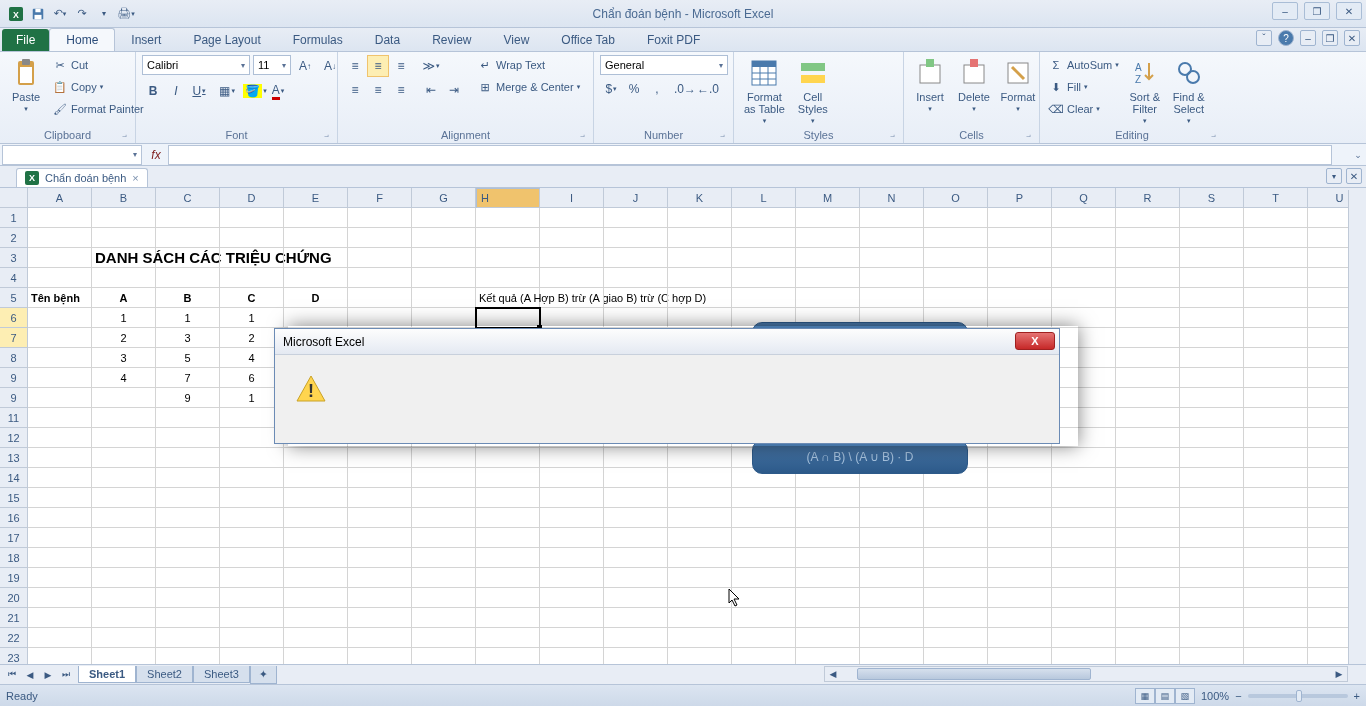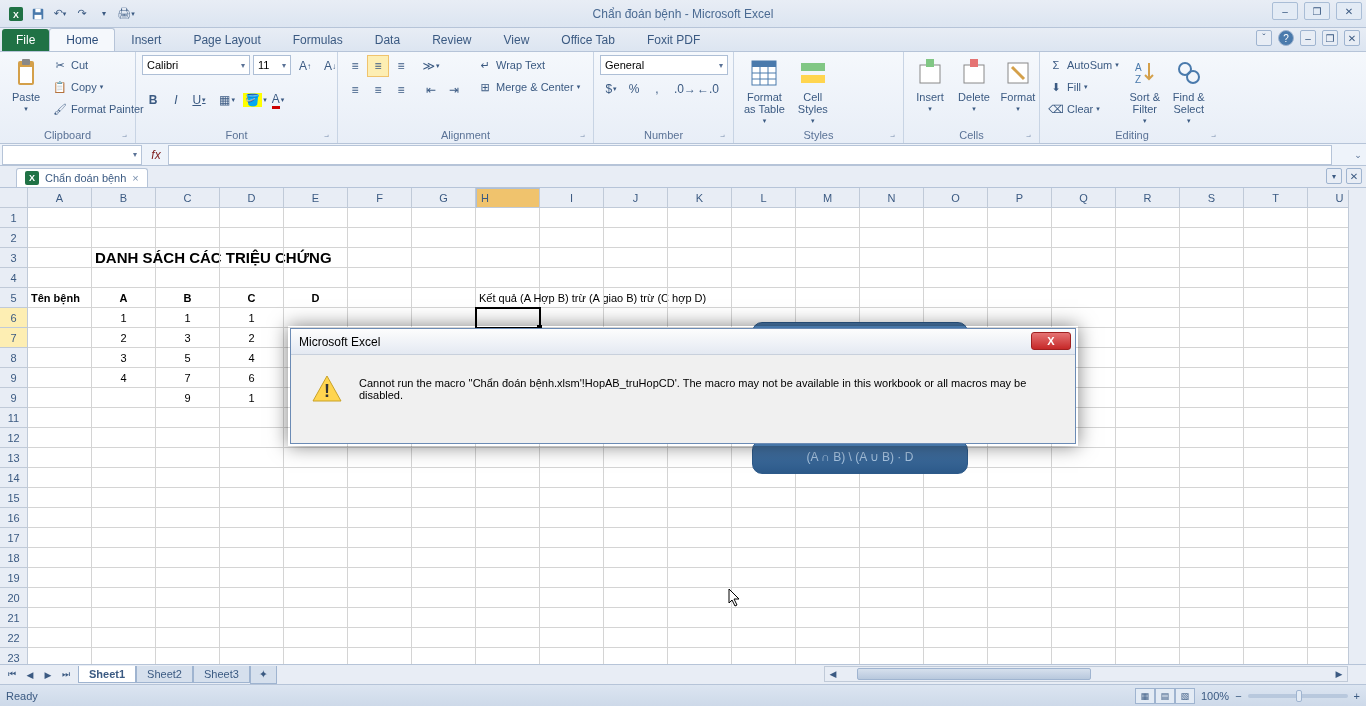--- a/index.html
+++ b/index.html
@@ -190,21 +190,21 @@
         <div class="small-row">
             <span class="sico">🖌</span>
             <span>Format Painter</span>
           </div>
       </div>
     </div>
     <div class="rgroup-label">Clipboard</div>
   </div>
 
   <div class="rgroup" style="width:202px">
-    <div class="rgroup-body" style="flex-direction:column;gap:12px">
+    <div class="rgroup-body" style="flex-direction:column;gap:3px">
       <div style="display:flex;gap:3px">
         <div class="sel" style="width:108px">
             <span>Calibri</span>
             <span class="dd">▾</span>
           </div>
         <div class="sel" style="width:38px">
             <span>11</span>
             <span class="dd">▾</span>
           </div>
         <div class="tb">A<sup style="font-size:8px">↑</sup></div>
@@ -1004,31 +1004,30 @@
 
   <div class="selcell" style="left:475px;top:119px;width:66px;height:22px"></div>
 
   <div class="shapebtn" style="left:752px;top:134px;width:216px;height:34px">(A ∪ B) · (C ∪ D)</div>
   <div class="shapebtn" style="left:752px;top:252px;width:216px;height:34px">(A ∩ B) \ (A ∪ B) · D</div>
 </div>
 
 <div class="vscroll"></div>
 
 <div class="dialog-shadow" style="left:288px;top:326px;width:790px;height:120px"></div>
-<div class="dialog" style="left:290px;top:328px;width:786px;height:116px">
+<div class="dialog" style="left:274px;top:328px;width:786px;height:116px">
   <div class="dlg-title">
     <span>Microsoft Excel</span>
     <div class="dlg-close">X</div>
   </div>
   <div class="dlg-body">
     <svg class="dlg-icon" viewBox="0 0 32 32">
         <path d="M16 3 L30 28 L2 28 Z" fill="#ffd54f" stroke="#c9a227" stroke-width="1"></path>
         <text x="16" y="24" text-anchor="middle" font-size="18" font-weight="bold" fill="#333">!</text>
       </svg>
-    <div class="dlg-text">Cannot run the macro ''Chẩn đoán bệnh.xlsm'!HopAB_truHopCD'. The macro may not be available in this workbook or all macros may be disabled.</div>
   </div>
 </div>
 
 <div class="sheettabs">
   <div class="st-nav">
     <div class="st-navb">⏮</div>
     <div class="st-navb">◀</div>
     <div class="st-navb">▶</div>
     <div class="st-navb">⏭</div>
   </div>

